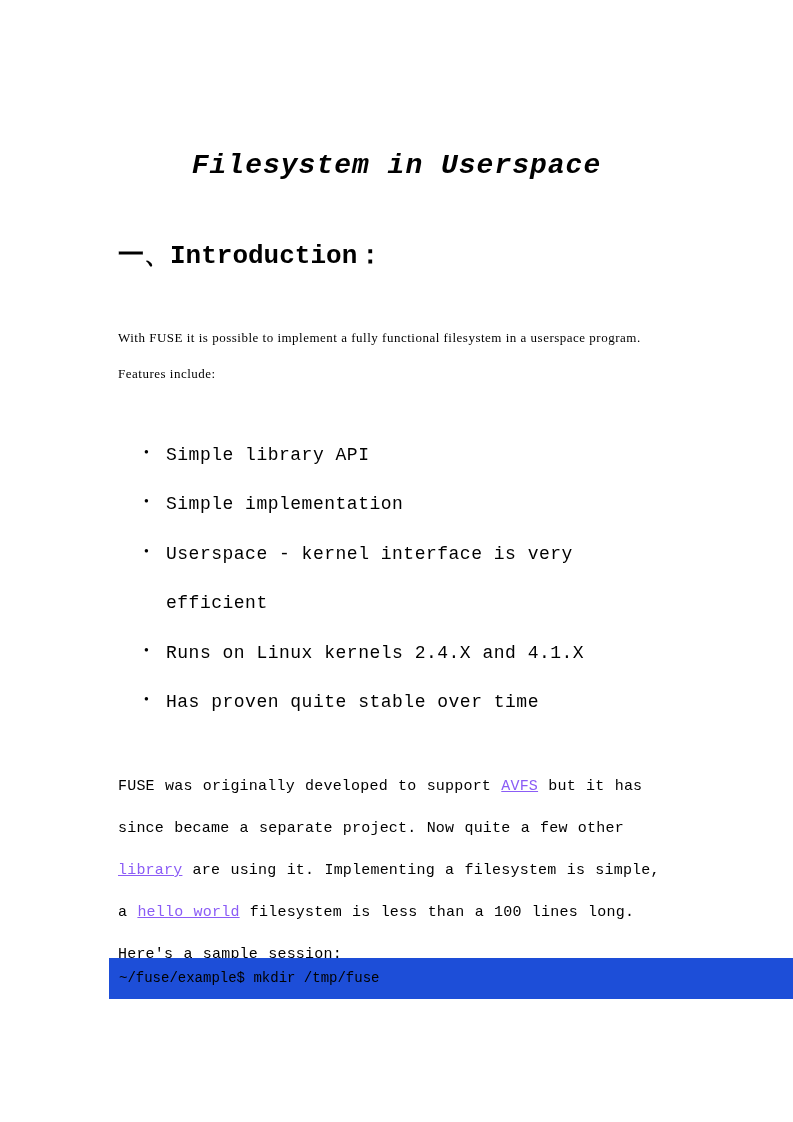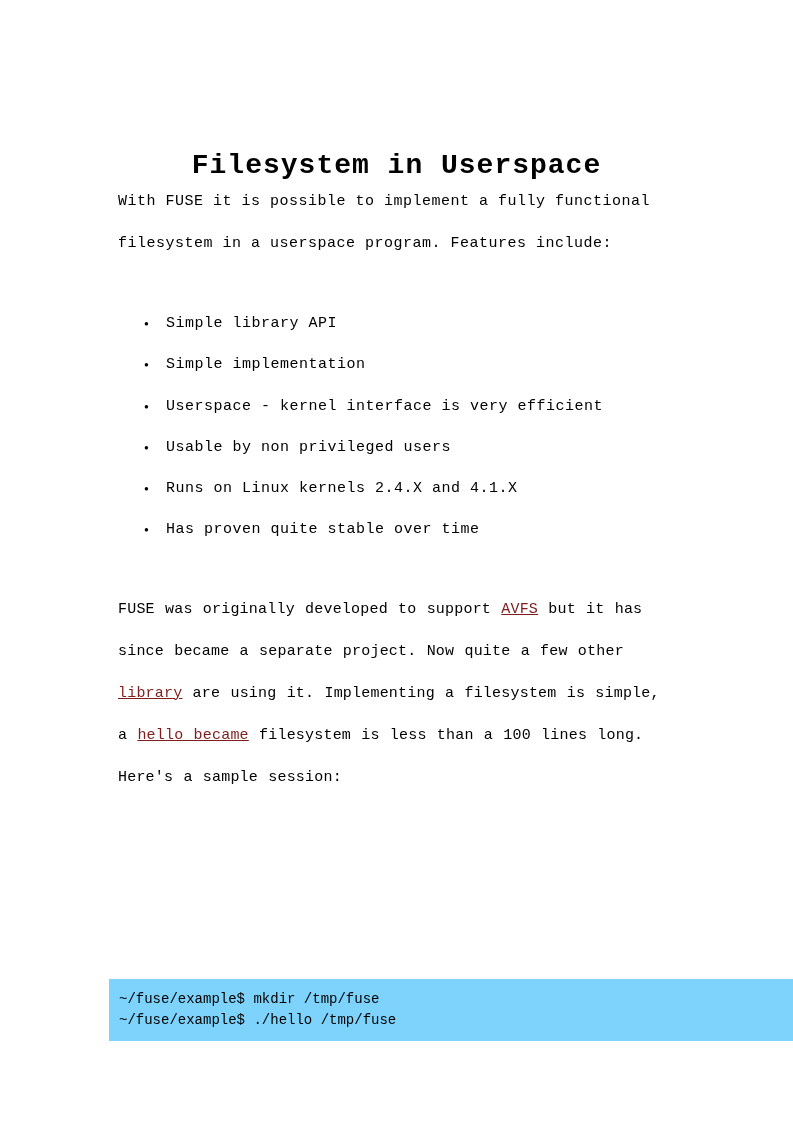--- a/index.html
+++ b/index.html
@@ -17,42 +17,44 @@
     }
     .page {
       padding: 150px 118px 0 118px;
     }
     .title {
       font-family: "Courier New", monospace;
       font-size: 28px;
       font-weight: bold;
       text-align: center;
       letter-spacing: 1px;
+      margin-bottom: 56px;
+      font-style: italic;
     }
     .section-heading {
       font-family: "SimSun", "宋体", "Courier New", monospace;
       font-size: 26px;
       font-weight: bold;
       margin-bottom: 48px;
     }
     .intro-text {
-      font-family: Liberation Mono, monospace;
-      font-size: 15px;
+      font-family: Liberation Serif, serif;
+      font-size: 13px;
       line-height: 2.8;
       letter-spacing: 0.5px;
       margin-bottom: 38px;
     }
     .features-list {
       list-style: none;
       padding-left: 48px;
       margin-bottom: 38px;
     }
     .features-list li {
       font-family: "Courier New", monospace;
-      font-size: 15px;
+      font-size: 18px;
       line-height: 2.75;
       letter-spacing: 0.5px;
       position: relative;
       padding-left: 0;
     }
     .features-list li::before {
       content: "●";
       font-size: 8px;
       position: absolute;
       left: -22px;
@@ -60,58 +62,56 @@
       line-height: 41px;
     }
     .body-text {
       font-family: "Courier New", monospace;
       font-size: 15px;
       line-height: 2.8;
       letter-spacing: 0.2px;
       word-spacing: 1px;
     }
     .link {
-      color: #7f1d1d;
+      color: #8b5cf6;
       text-decoration: underline;
     }
     .code-block {
       position: absolute;
       left: 109px;
       right: 0;
       top: 958px;
-      background: #7dd3fc;
+      background: #1d4ed8;
       padding: 10px 10px;
       font-family: "SimSun", "宋体", "Courier New", monospace;
       font-size: 14px;
       line-height: 1.5;
-      margin-top: 21px;
     }
     .code-line {
       white-space: pre;
     }
   </style>
 </head>
 <body>
 
 <div class="page">
   <h1 class="title">Filesystem in Userspace</h1>
 
+  <h2 class="section-heading">一、Introduction：</h2>
 
   <p class="intro-text">With FUSE it is possible to implement a fully functional filesystem in a userspace program.   Features include:</p>
 
   <ul class="features-list">
     <li>Simple library API</li>
     <li>Simple implementation</li>
     <li>Userspace - kernel interface is very efficient</li>
-    <li>Usable by non privileged users</li>
     <li>Runs on Linux kernels 2.4.X and 4.1.X</li>
     <li>Has proven quite stable over time</li>
   </ul>
 
   <p class="body-text">
-    <span>FUSE was originally developed to support  </span><a class="link">AVFS</a><span>  but it has since became a separate project.    Now quite a few other  </span><a class="link">library</a><span>  are using it.   Implementing a filesystem is simple,   a  </span><a class="link">hello became</a><span>  filesystem is less than a 100 lines long.    Here's a sample session:</span>
+    <span>FUSE was originally developed to support  </span><a class="link">AVFS</a><span>  but it has since became a separate project.    Now quite a few other  </span><a class="link">library</a><span>  are using it.   Implementing a filesystem is simple,   a  </span><a class="link">hello world</a><span>  filesystem is less than a 100 lines long.    Here's a sample session:</span>
   </p>
 </div>
 
 <div class="code-block">
   <div class="code-line">~/fuse/example$ mkdir /tmp/fuse</div>
-  <div class="code-line">~/fuse/example$ ./hello /tmp/fuse</div>
 </div>
 
 </body></html>

